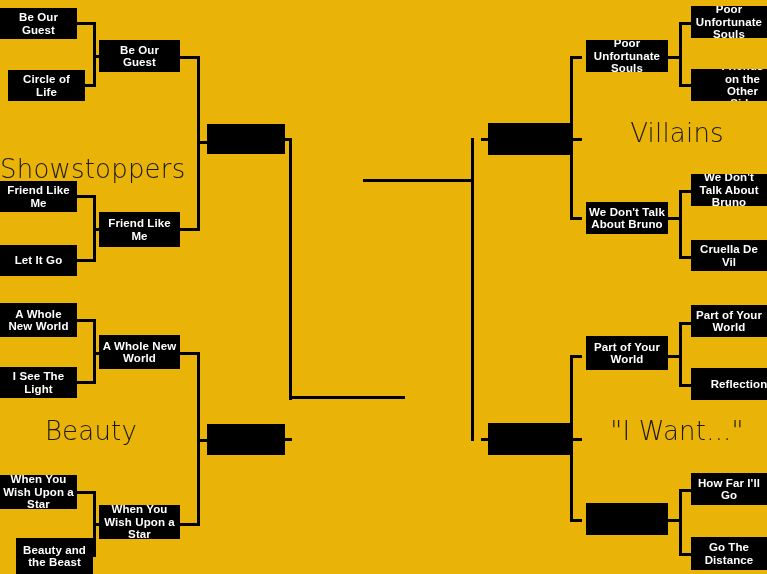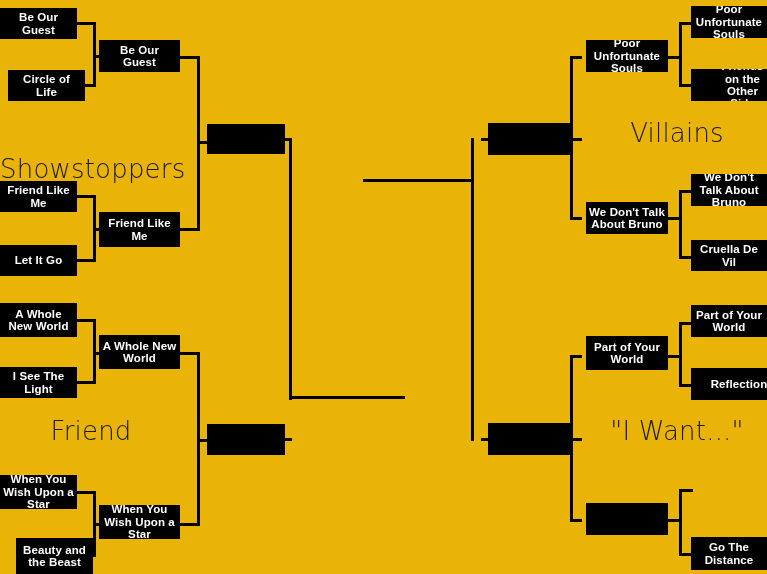--- a/index.html
+++ b/index.html
@@ -109,21 +109,21 @@
 
   <div class="box r2" style="left:99px; top:505px; width:81px; height:34px;">When You Wish Upon a Star</div>
 
   <div class="line hline" style="left:180px; top:352px; width:20px;"></div>
   <div class="line hline" style="left:180px; top:523px; width:20px;"></div>
   <div class="line vline" style="left:197px; top:352px; height:174px;"></div>
   <div class="line hline" style="left:197px; top:439px; width:12px;"></div>
 
   <div class="box r3" style="left:207px; top:424px; width:78px; height:31px;"></div>
 
-  <div class="region-title" style="left:0px; top:416px; width:182px;">Friend</div>
+  <div class="region-title" style="left:0px; top:416px; width:182px;">Beauty</div>
 
   <div class="line hline" style="left:285px; top:138px; width:7px;"></div>
   <div class="line hline" style="left:285px; top:438px; width:7px;"></div>
   <div class="line vline" style="left:289px; top:138px; height:262px;"></div>
   <div class="line hline" style="left:289px; top:396px; width:116px;"></div>
 
   <div class="line hline" style="left:481px; top:138px; width:8px;"></div>
   <div class="line hline" style="left:481px; top:438px; width:8px;"></div>
   <div class="line vline" style="left:471px; top:138px; height:303px;"></div>
   <div class="line hline" style="left:363px; top:179px; width:110px;"></div>
@@ -172,17 +172,18 @@
   <div class="line hline" style="left:679px; top:384px; width:14px;"></div>
 
   <div class="box r1" style="left:691px; top:305px; width:76px; height:32px;">Part of Your World</div>
   <div class="box r1" style="left:691px; top:368px; width:96px; height:32px;">Reflection</div>
 
   <div class="line hline" style="left:668px; top:519px; width:14px;"></div>
   <div class="line vline" style="left:679px; top:489px; height:67px;"></div>
   <div class="line hline" style="left:679px; top:489px; width:14px;"></div>
   <div class="line hline" style="left:679px; top:553px; width:14px;"></div>
 
+  <div class="box r1" style="left:691px; top:473px; width:76px; height:32px;">How Far I'll Go</div>
   <div class="box r1" style="left:691px; top:537px; width:76px; height:33px;">Go The Distance</div>
 
   <div class="region-title" style="left:586px; top:416px; width:182px;">"I Want..."</div>
 
 </div>
 
 </body></html>

